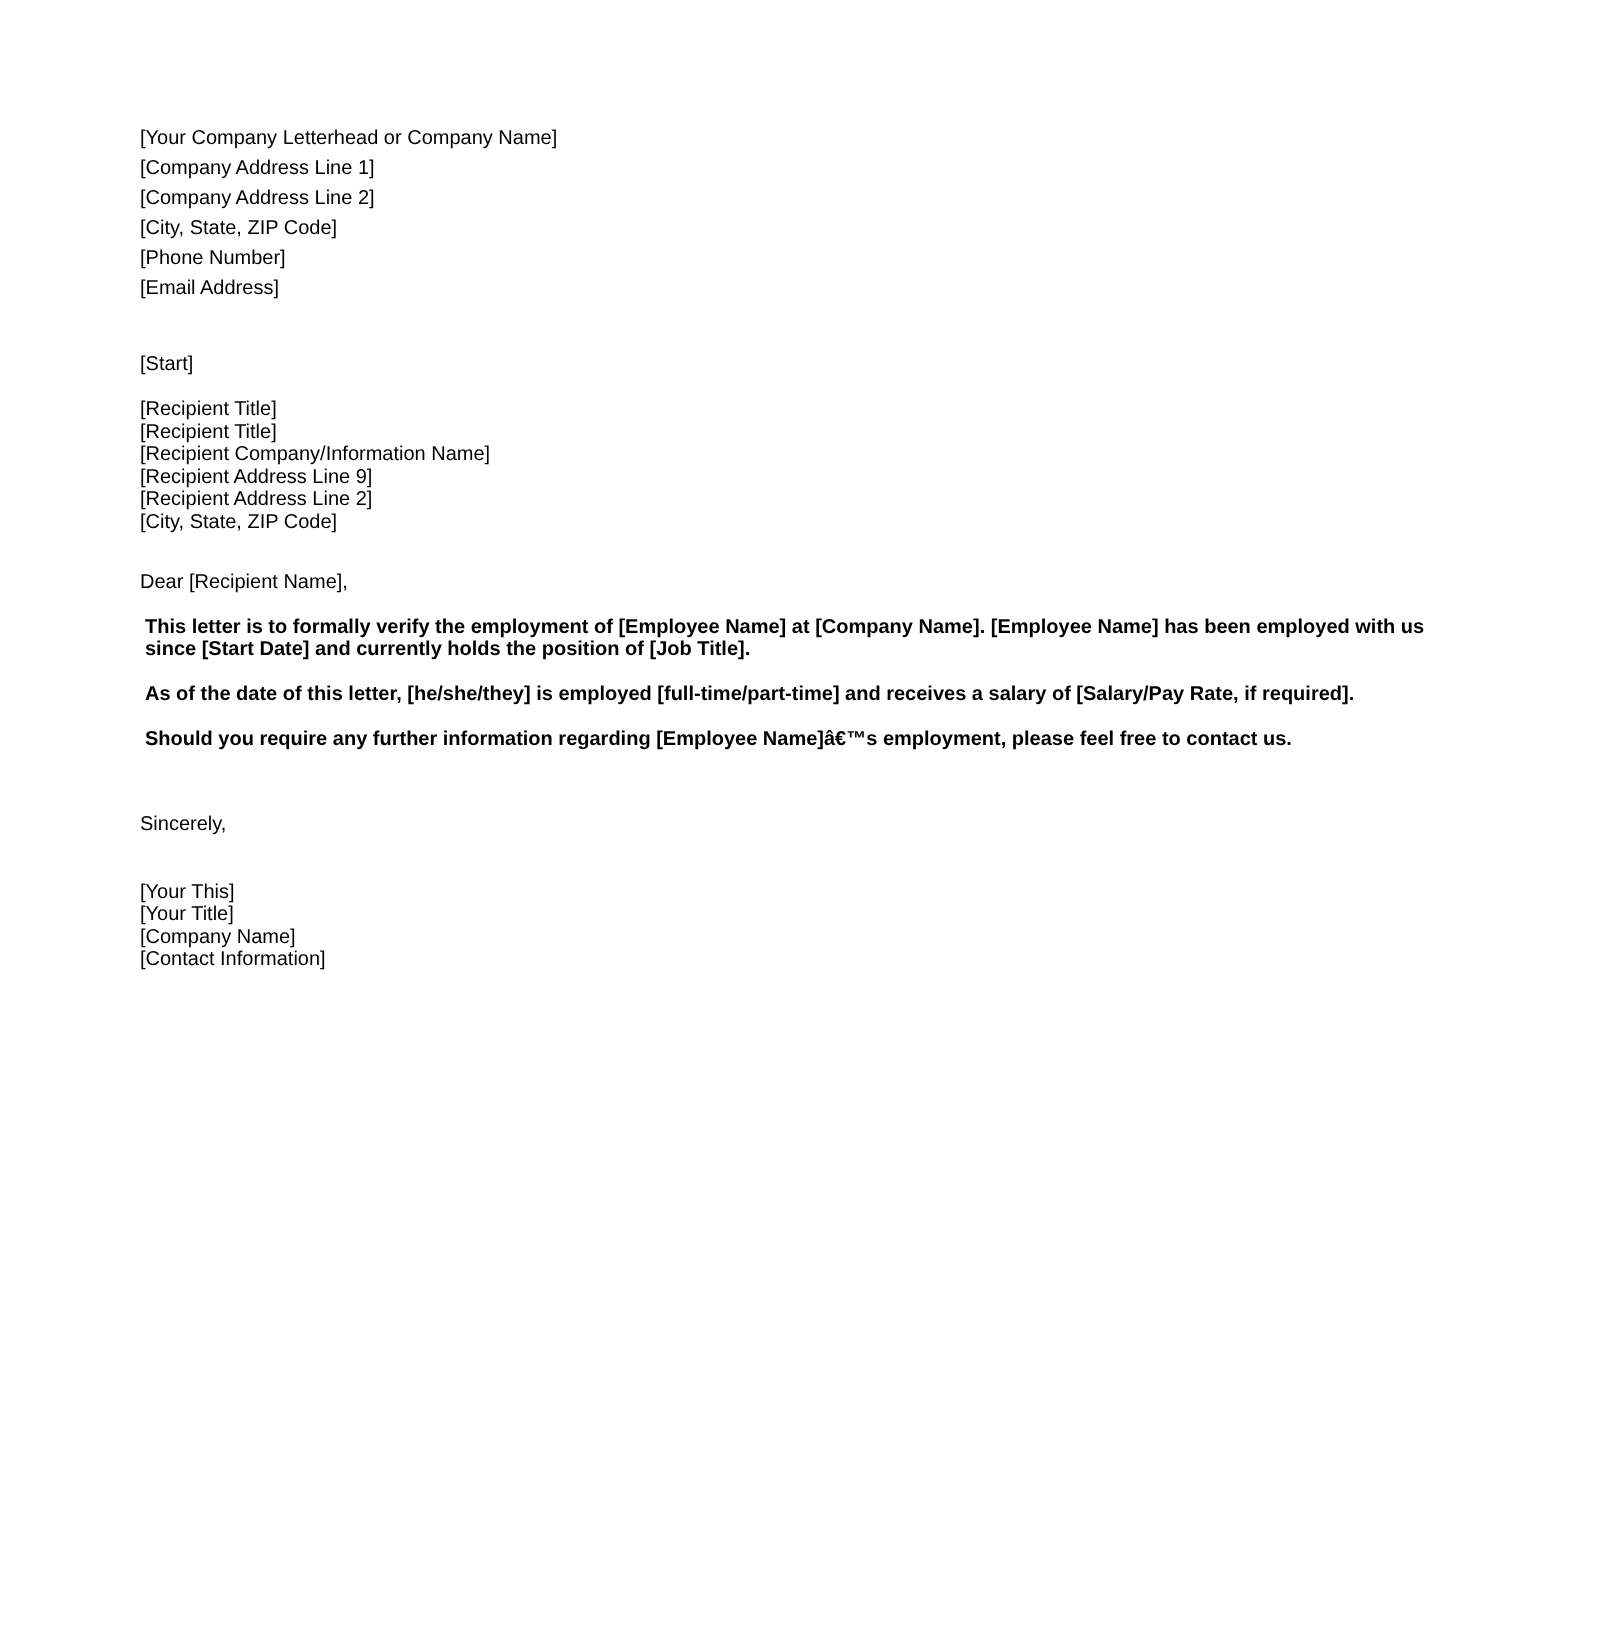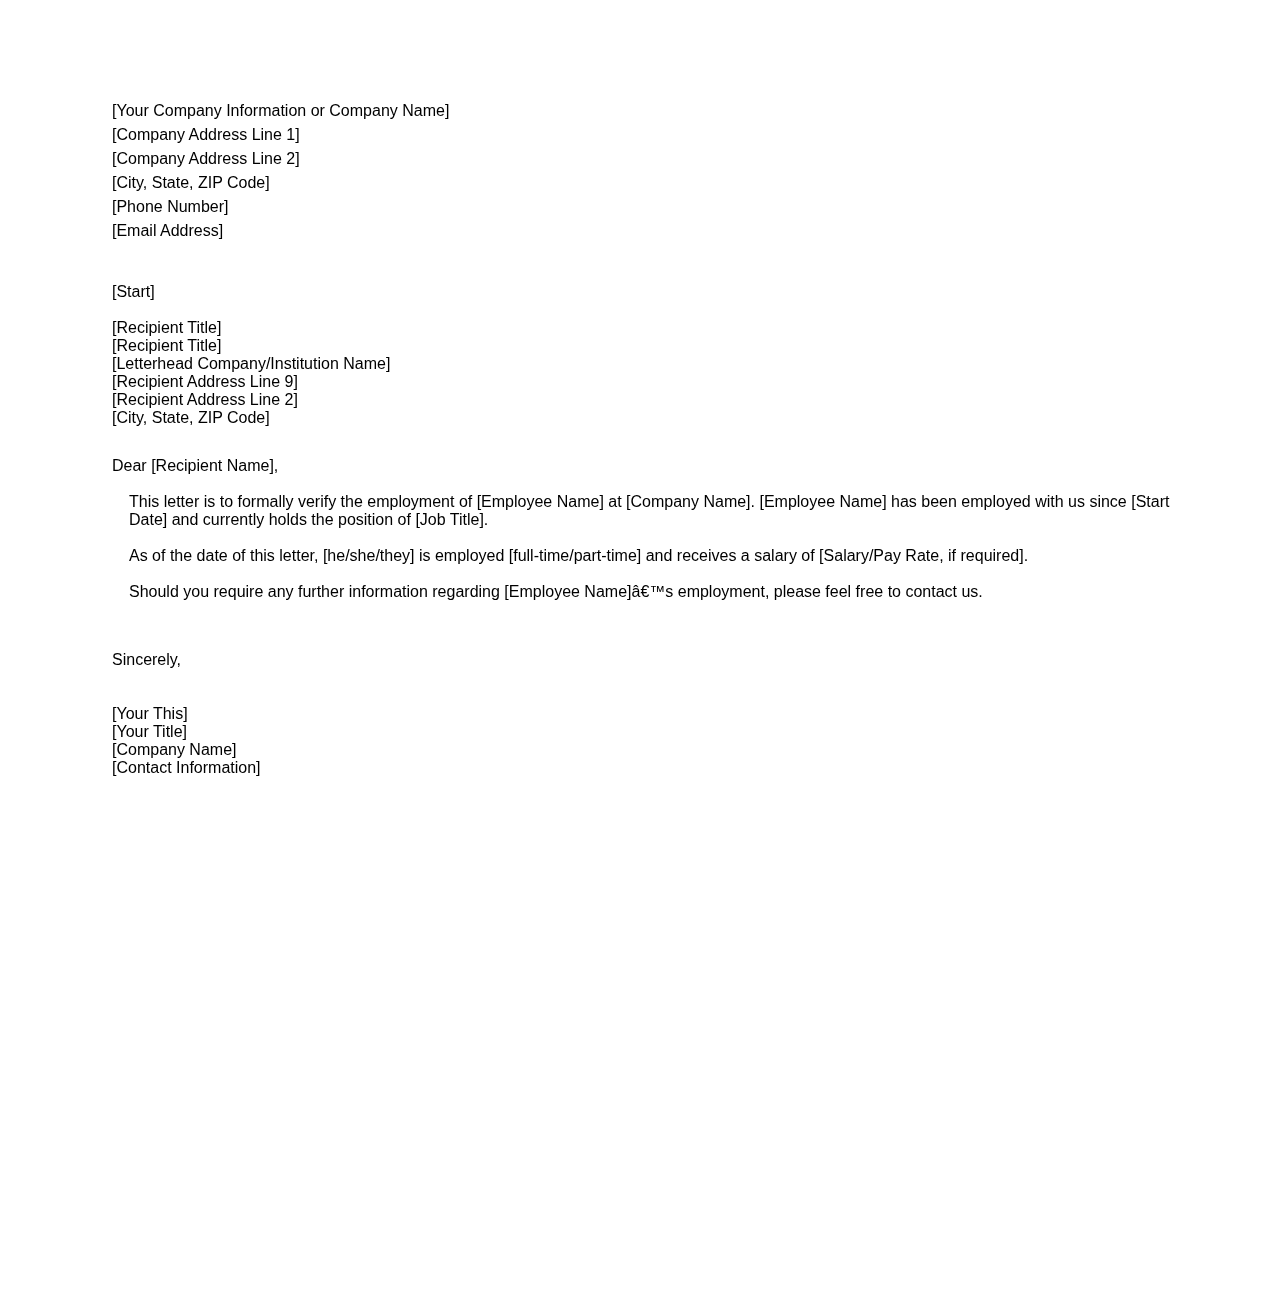--- a/index.html
+++ b/index.html
@@ -1,40 +1,40 @@
 <!DOCTYPE html>
 <html><head>
 <meta charset="utf-8">
 <style>
   html, body { margin: 0; padding: 0; background: #ffffff; }
   body { width: 1278px; height: 1300px; position: relative; overflow: hidden;
          font-family: "Liberation Sans", sans-serif; font-size: 16px; color: #000; }
   .page { position: absolute; left: 112px; top: 0; width: 1050px; }
   .line { position: absolute; left: 0; white-space: nowrap; line-height: 18px; }
-  .para { position: absolute; left: 17px; width: 1050px; line-height: 18px; }
+  .para { position: absolute; left: 4px; width: 1050px; line-height: 18px; font-weight: bold; }
 </style>
 </head>
 <body>
 
 <div class="page">
   <div>
-    <div class="line" style="top:102px">[Your Company Information or Company Name]</div>
+    <div class="line" style="top:102px">[Your Company Letterhead or Company Name]</div>
     <div class="line" style="top:126px">[Company Address Line 1]</div>
     <div class="line" style="top:150px">[Company Address Line 2]</div>
     <div class="line" style="top:174px">[City, State, ZIP Code]</div>
     <div class="line" style="top:198px">[Phone Number]</div>
     <div class="line" style="top:222px">[Email Address]</div>
   </div>
 
   <div class="line" style="top:283px">[Start]</div>
 
   <div>
     <div class="line" style="top:319px">[Recipient Title]</div>
     <div class="line" style="top:337px">[Recipient Title]</div>
-    <div class="line" style="top:355px">[Letterhead Company/Institution Name]</div>
+    <div class="line" style="top:355px">[Recipient Company/Information Name]</div>
     <div class="line" style="top:373px">[Recipient Address Line 9]</div>
     <div class="line" style="top:391px">[Recipient Address Line 2]</div>
     <div class="line" style="top:409px">[City, State, ZIP Code]</div>
   </div>
 
   <div class="line" style="top:457px">Dear [Recipient Name],</div>
 
   <div>
     <div class="para" style="top:493px">This letter is to formally verify the employment of [Employee Name] at [Company Name]. [Employee Name] has been employed with us since [Start Date] and currently holds the position of [Job Title].</div>
     <div class="para" style="top:547px">As of the date of this letter, [he/she/they] is employed [full-time/part-time] and receives a salary of [Salary/Pay Rate, if required].</div>

